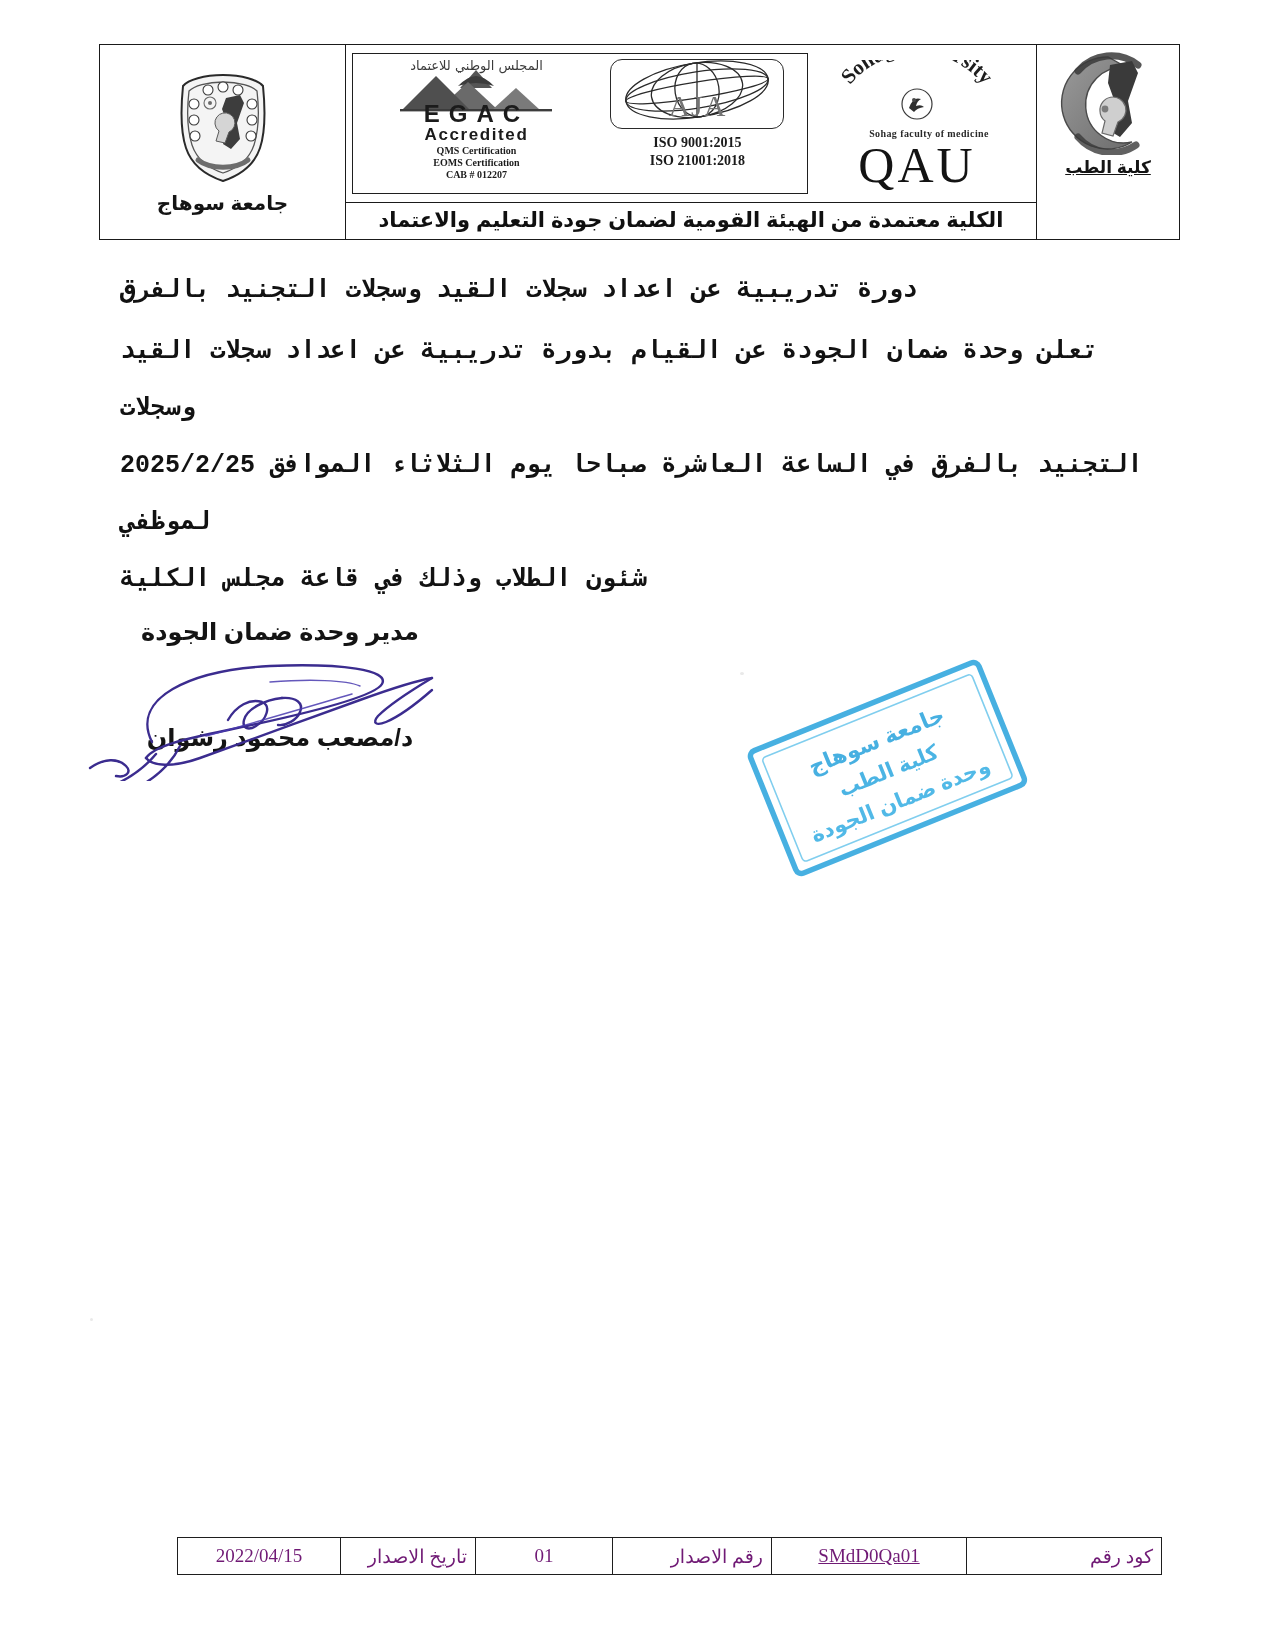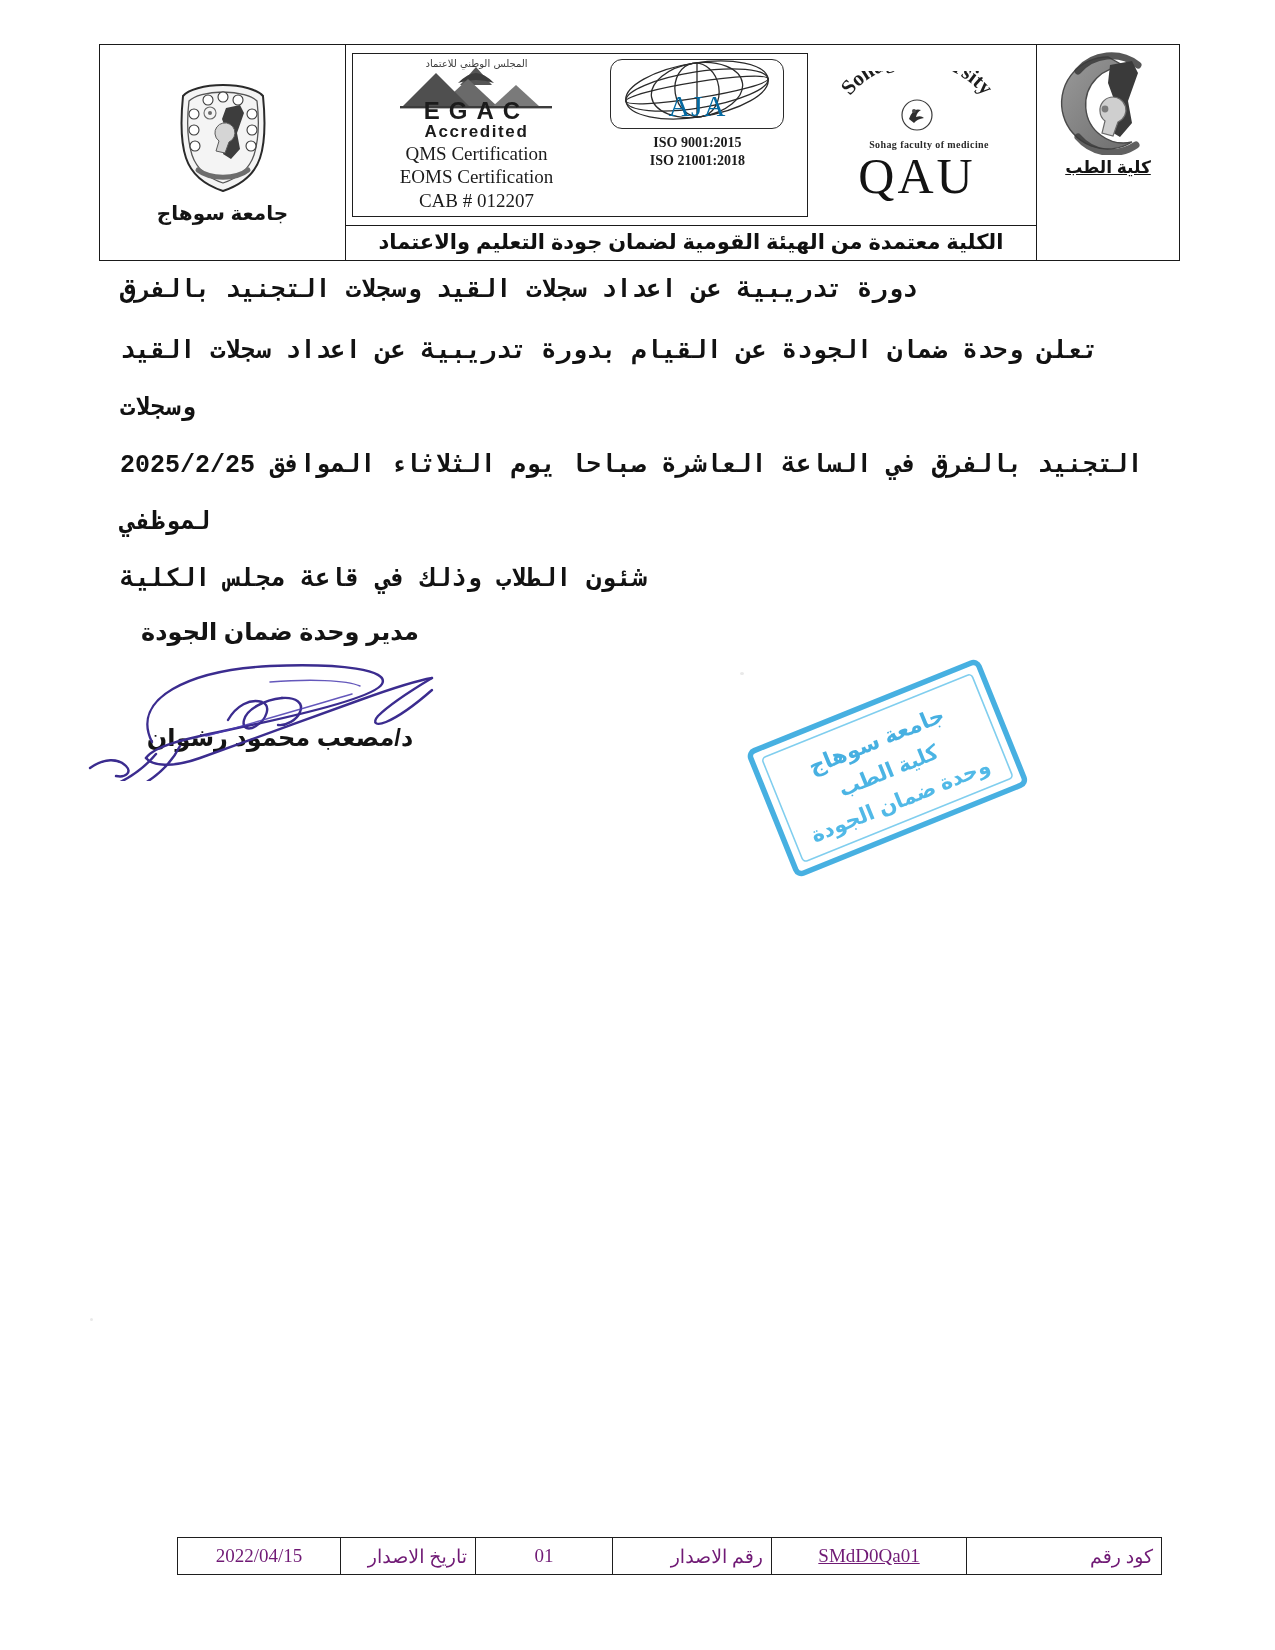--- a/index.html
+++ b/index.html
@@ -139,21 +139,21 @@
   }
   .egac-col {
     display: flex;
     flex-direction: column;
     align-items: center;
     width: 236px;
     padding-top: 2px;
   }
   .egac-arabic {
     font-family: "DejaVu Sans", sans-serif;
-    font-size: 10px;
+    font-size: 13px;
     color: #3b3b3b;
     line-height: 1;
     margin-bottom: -4px;
     white-space: nowrap;
   }
   .egac-mark { width: 192px; height: 44px; display: block; }
   .egac-word {
     font-family: "Liberation Sans", sans-serif;
     font-size: 24px;
     font-weight: 700;
@@ -165,22 +165,22 @@
   .egac-accredited {
     font-family: "Liberation Sans", sans-serif;
     font-size: 17px;
     font-weight: 700;
     letter-spacing: 1.6px;
     color: #1b1b1b;
     line-height: 1.1;
   }
   .egac-line {
     font-family: "Liberation Serif", serif;
-    font-size: 19px;
-    font-weight: 400;
+    font-size: 10px;
+    font-weight: 700;
     color: #1b1b1b;
     line-height: 1.24;
     white-space: nowrap;
   }
   .aja-col {
     display: flex;
     flex-direction: column;
     align-items: center;
     width: 208px;
     padding-top: 2px;
@@ -196,21 +196,21 @@
     align-items: flex-end;
     justify-content: center;
   }
   .aja-globe { position: absolute; left: 6px; top: 0px; }
   .aja-word {
     position: relative;
     font-family: "Liberation Serif", serif;
     font-size: 30px;
     font-weight: 400;
     letter-spacing: 1px;
-    color: #0369a1;
+    color: #737373;
     line-height: 1;
     margin-bottom: 7px;
     text-align: center;
   }
   .aja-iso {
     font-family: "Liberation Serif", serif;
     font-size: 14px;
     font-weight: 700;
     color: #1b1b1b;
     line-height: 1.3;

